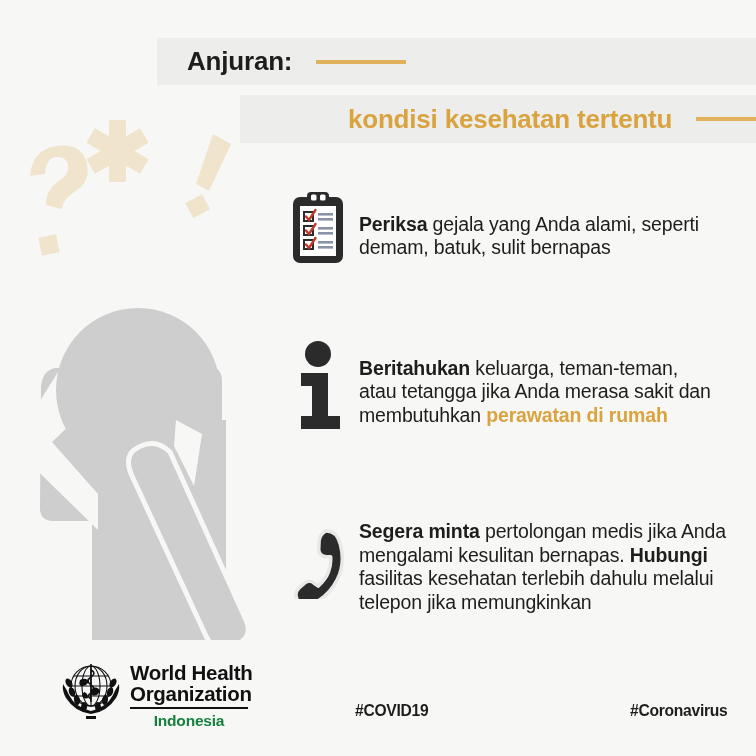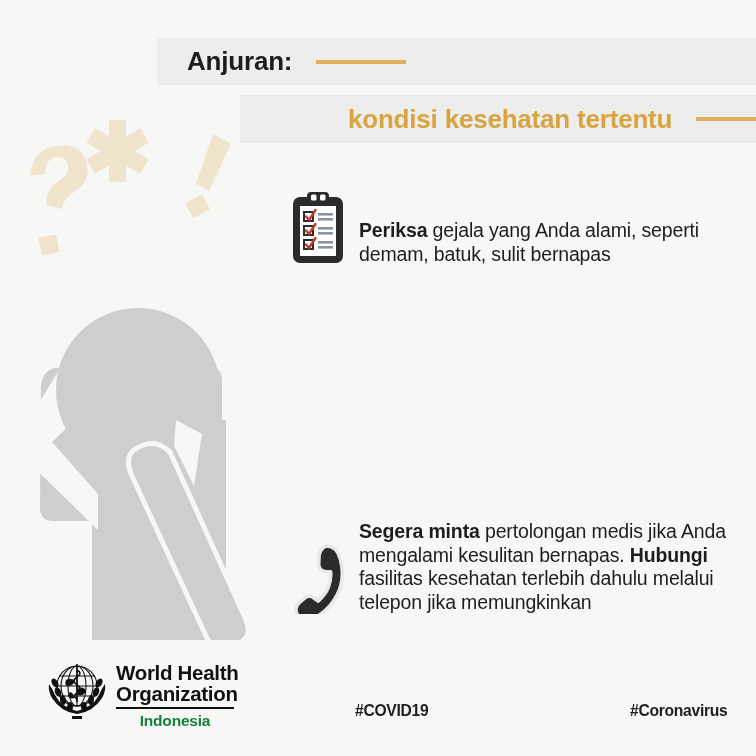--- a/index.html
+++ b/index.html
@@ -76,21 +76,21 @@
     height: 4px;
     width: 90px;
     background: #e0b05a;
     margin-left: 24px;
   }
 
   
   .advice {
     position: absolute;
     display: flex;
-    align-items: flex-end;
+    align-items: center;
   }
   .advice .icon-slot {
     flex: 0 0 auto;
     width: 62px;
     display: flex;
     justify-content: center;
   }
   .advice .copy {
     font-size: 19.5px;
     line-height: 23.5px;
@@ -106,21 +106,21 @@
 
   #advice-1 { left: 287px; top: 190px; width: 430px; }
   #advice-2 { left: 287px; top: 340px; width: 430px; }
   #advice-3 { left: 287px; top: 512px; width: 440px; }
 
   #advice-1 .copy { padding-top: 16px; }
   #advice-2 .copy { padding-top: 14px; }
   #advice-3 .copy { padding-top: 8px; }
   .who-logo {
     position: absolute;
-    left: 46px;
+    left: 60px;
     top: 658px;
     display: flex;
     align-items: flex-start;
   }
   .who-words { margin-left: 8px; padding-top: 4px; }
   .who-line {
     font-size: 20.5px;
     font-weight: bold;
     color: #111;
     line-height: 21px;
@@ -230,20 +230,31 @@
           <rect x="28" y="51" width="15" height="2.6"></rect>
           <rect x="28" y="56" width="15" height="2.6"></rect>
         </g>
       </svg>
     </div>
     <div class="copy">
       <b>Periksa</b><span> gejala yang Anda alami, seperti demam, batuk, sulit bernapas</span>
     </div>
   </div>
 
+  <div class="advice" id="advice-2">
+    <div class="icon-slot">
+      <svg width="50" height="90" viewBox="0 0 50 90" xmlns="http://www.w3.org/2000/svg">
+        <circle cx="25" cy="14" r="13" fill="#2b2b2b"></circle>
+        <path d="M8 33 h27 v43 h12 v13 h-39 v-13 h11 v-30 h-11 z" fill="#2b2b2b"></path>
+      </svg>
+    </div>
+    <div class="copy">
+      <b>Beritahukan</b><span> keluarga, teman-teman, atau tetangga jika Anda merasa sakit dan membutuhkan </span><span class="accent-bold">perawatan di rumah</span>
+    </div>
+  </div>
 
   <div class="advice" id="advice-3">
     <div class="icon-slot">
       <svg width="62" height="72" viewBox="0 0 62 72" xmlns="http://www.w3.org/2000/svg">
         <g transform="rotate(-18 31 36)">
           <path d="M48 8 q11 3 10 17 q-1 20 -14 33 q-13 13 -30 15 q-12 2 -14 -9 q-1 -7 5 -10 l7 -3 q6 -2 9 3 l3 4 q9 -4 14 -10 q5 -6 7 -14 l-5 -2 q-6 -3 -4 -9 l3 -8 q3 -6 9 -7 z" fill="#2b2b2b" stroke="#e8e8e6" stroke-width="3.5" stroke-linejoin="round"></path>
         </g>
       </svg>
     </div>
     <div class="copy">

